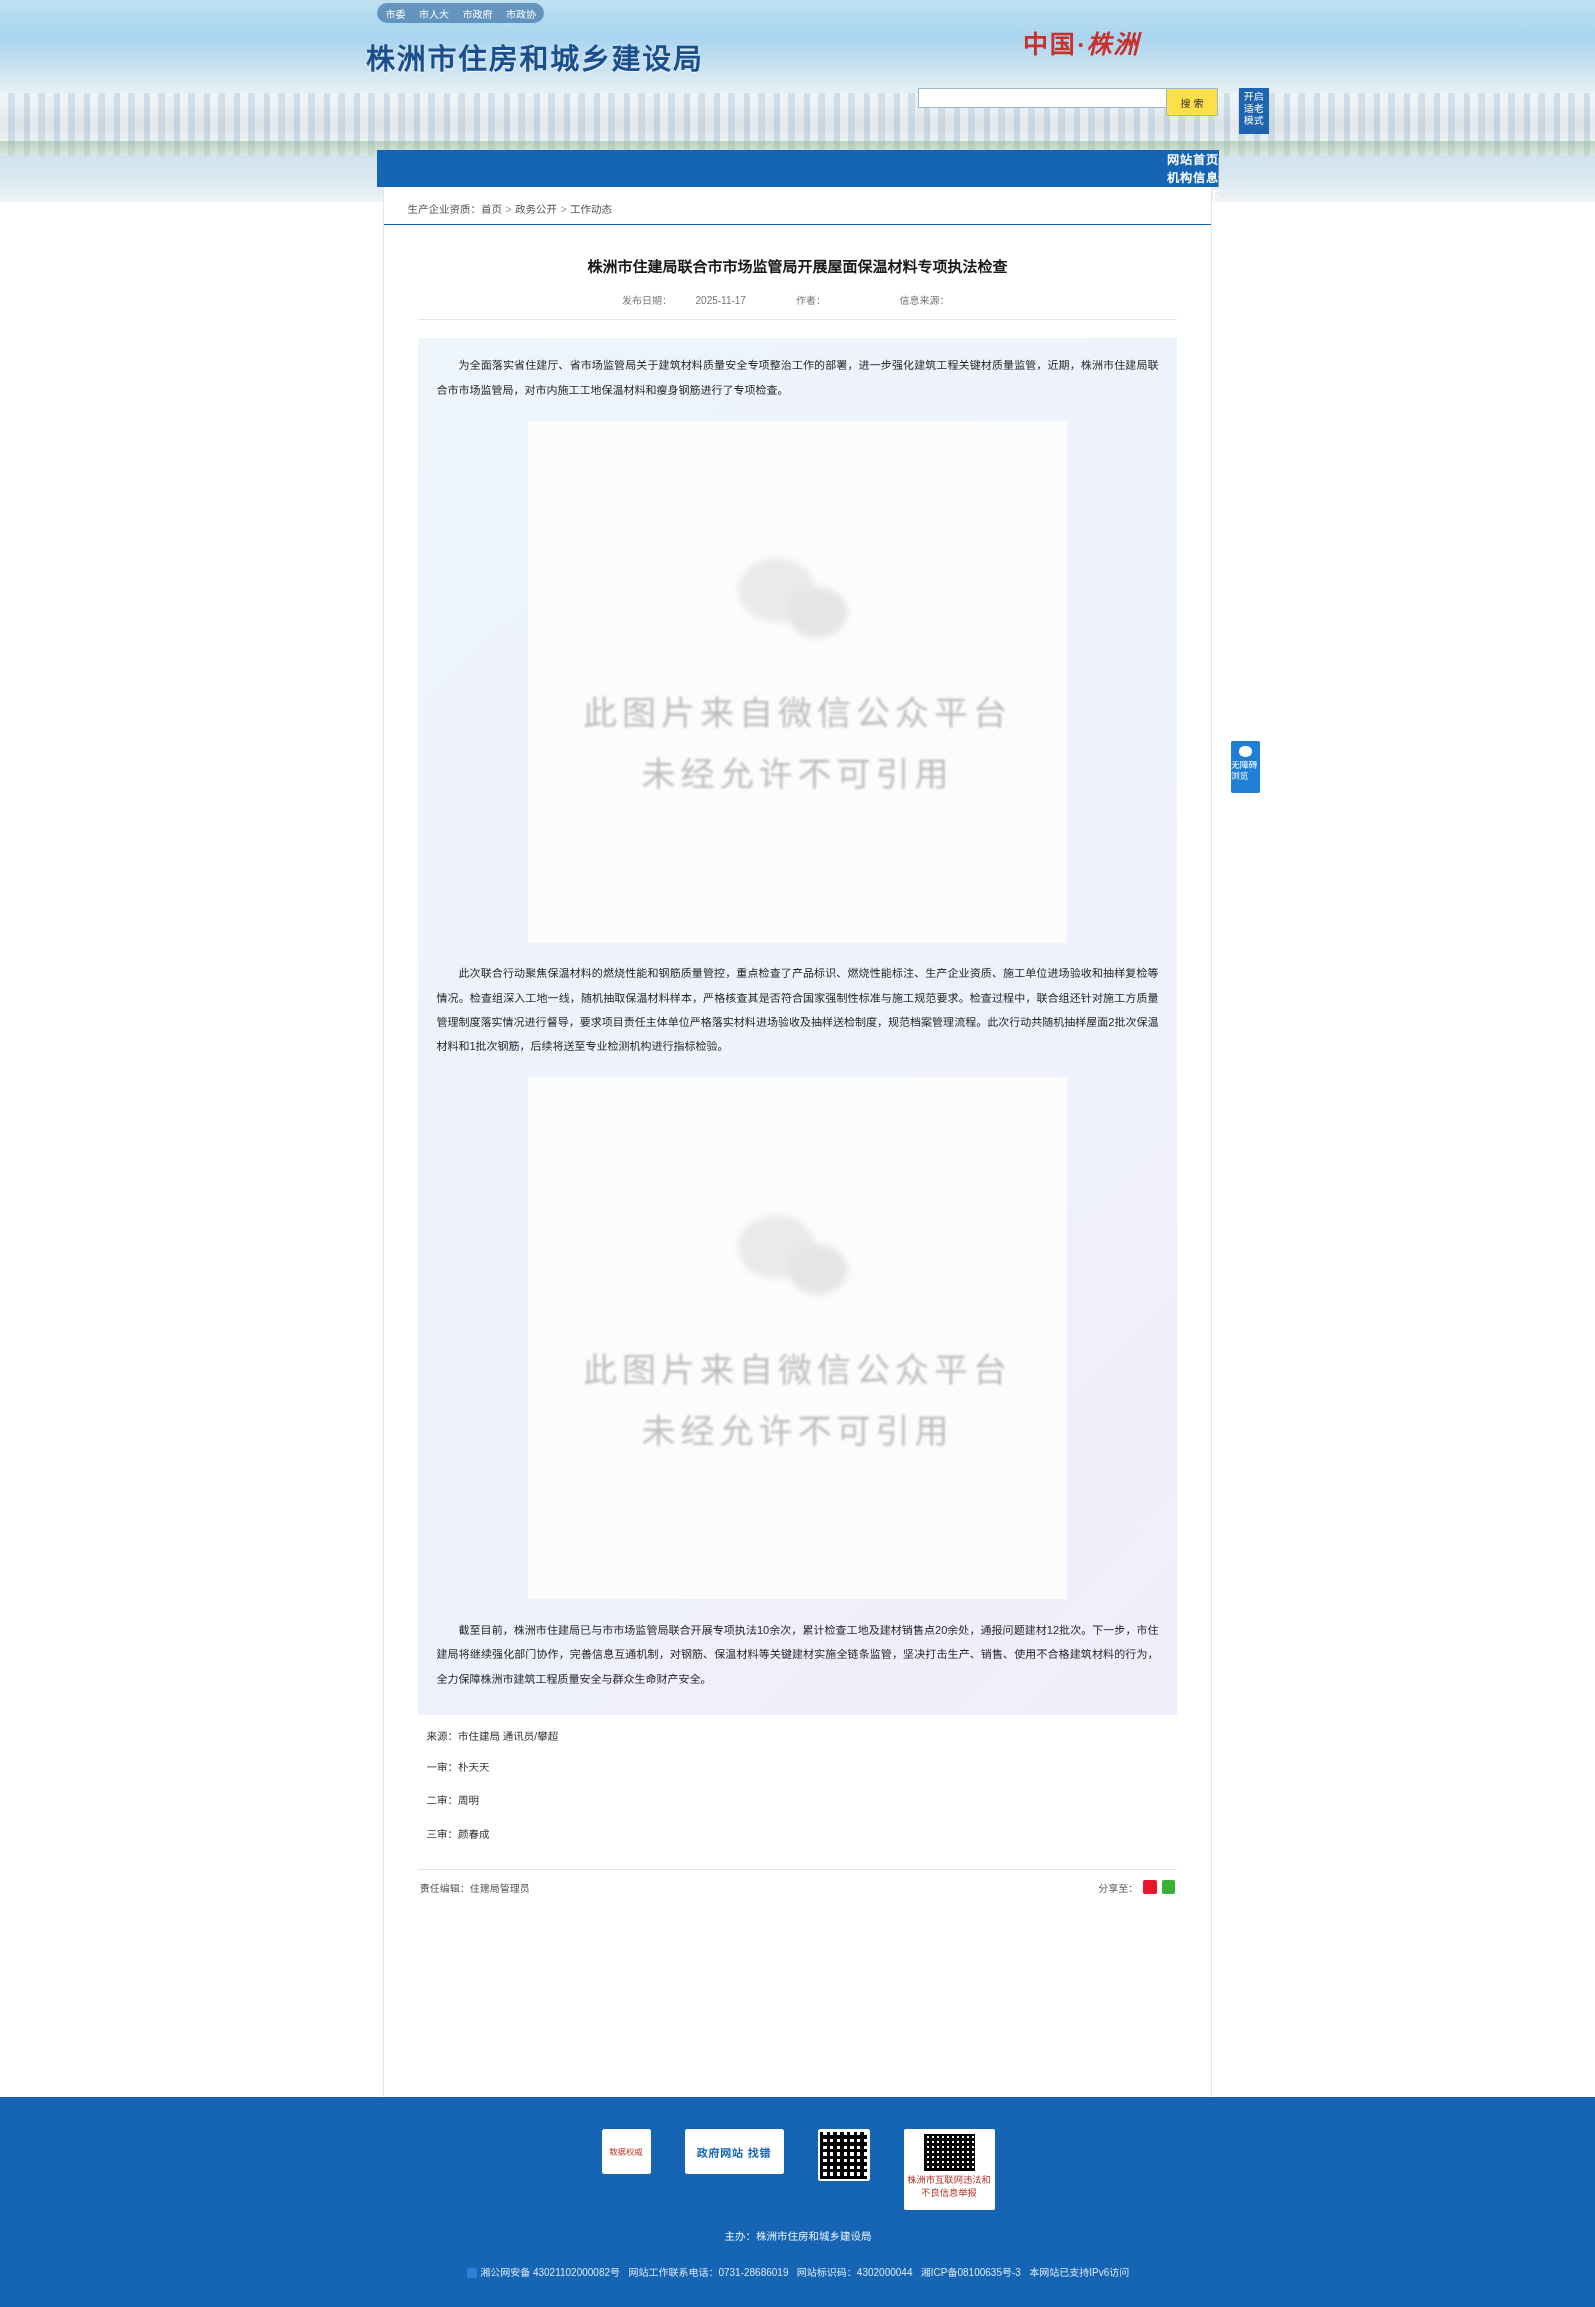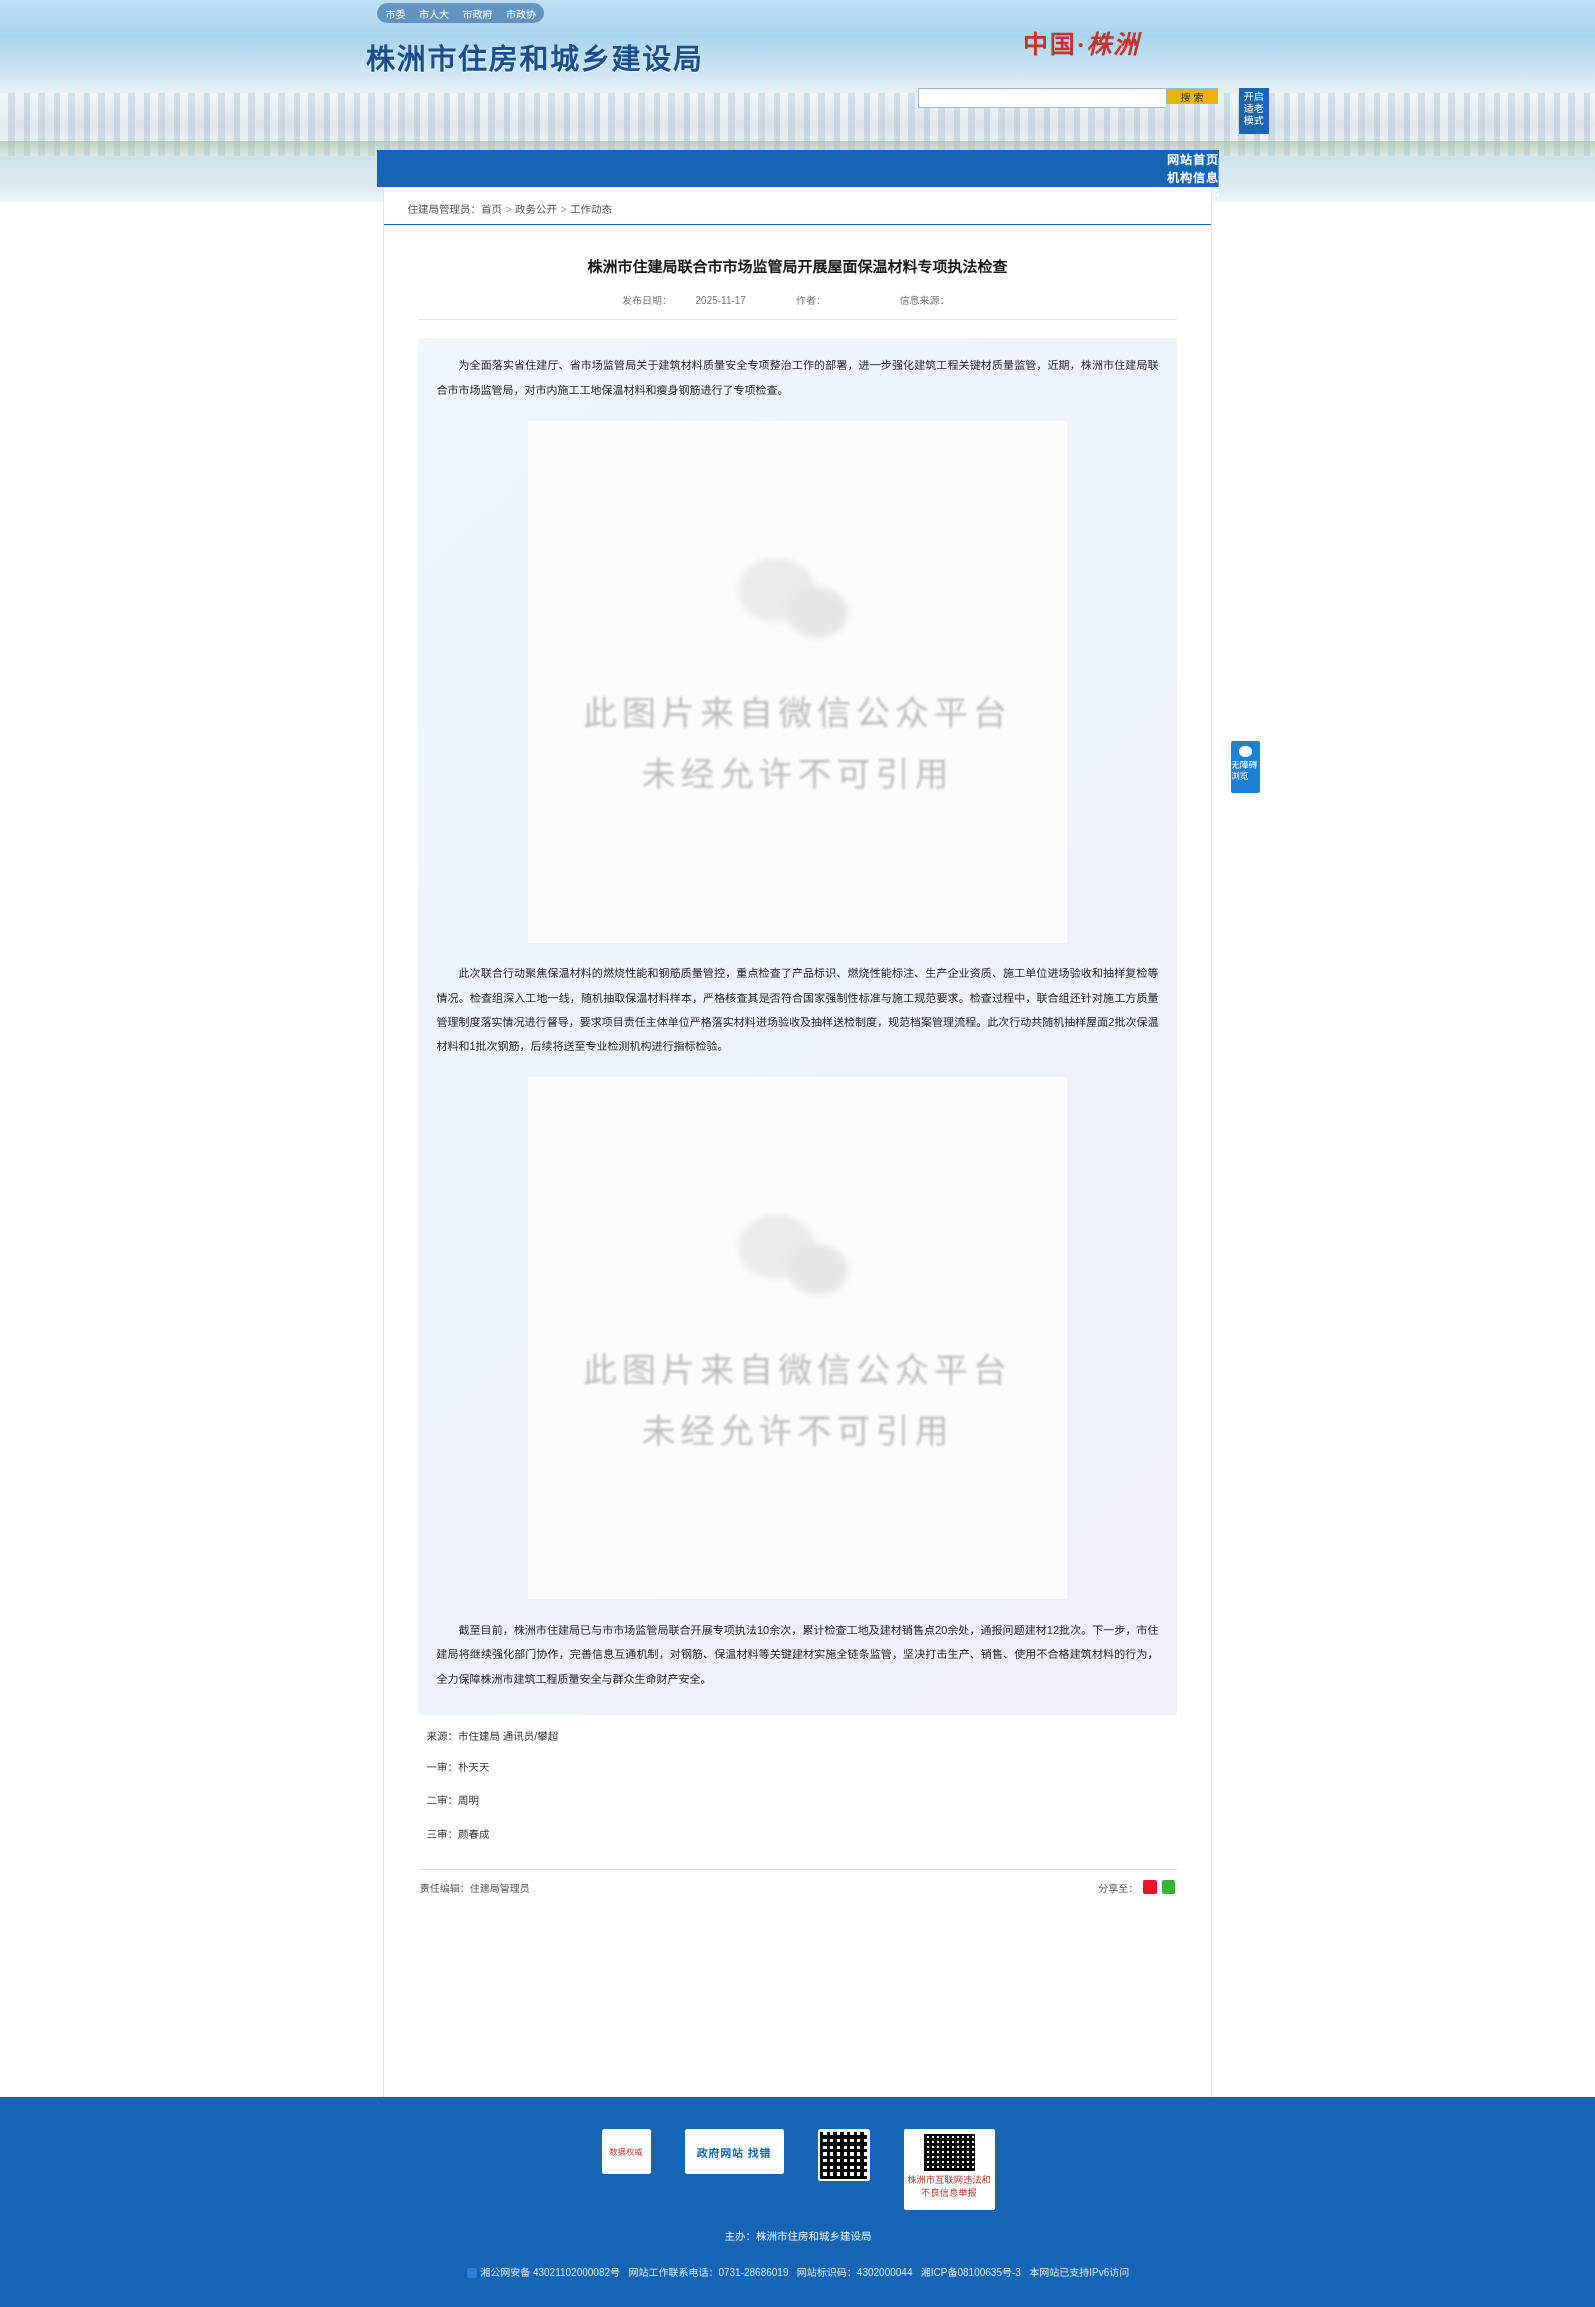--- a/index.html
+++ b/index.html
@@ -67,21 +67,21 @@
   .searchbar{
     position:absolute;left:918px;top:88px;
     display:flex;align-items:stretch;height:20px;
   }
   .searchbar input{
     width:248px;height:20px;border:0.8px solid #9cb8cc;border-right:none;
     background:#fff;font-size:10px;padding:0 5px;box-sizing:border-box;
     outline:none;
   }
   .searchbar .btn{
-    width:52px;height:16px;background:#eab308;border:0.8px solid #9cb8cc;
+    width:52px;height:28px;background:#fde047;border:0.8px solid #9cb8cc;
     font-size:10px;color:#333;display:flex;align-items:center;justify-content:center;
     cursor:pointer;box-sizing:border-box;
   }
   .elder{
     position:absolute;left:1239px;top:88px;width:29.5px;height:46px;
     background:#1f64ae;color:#fff;font-size:10px;line-height:11.8px;
     text-align:center;padding:3.4px 2.5px;box-sizing:border-box;cursor:pointer;
   }
 
   
@@ -241,21 +241,21 @@
       <div class="item">办事服务</div>
       <div class="item">政民互动</div>
       <div class="item">业务信息</div>
       <div class="item">依法行政公示平台</div>
     </div>
   </div>
 
   <div class="content">
 
     <div class="crumb">
-      <span>住建局管理员：</span><a>首页</a><span class="sep">&gt;</span><a>政务公开</a><span class="sep">&gt;</span><a>工作动态</a>
+      <span>生产企业资质：</span><a>首页</a><span class="sep">&gt;</span><a>政务公开</a><span class="sep">&gt;</span><a>工作动态</a>
     </div>
 
     <div class="article">
       <div class="art-title">株洲市住建局联合市市场监管局开展屋面保温材料专项执法检查</div>
 
       <div class="art-meta">
         <span><span>发布日期：</span><span>2025-11-17</span></span>
         <span><span>作者：</span><span></span></span>
         <span><span>信息来源：</span><span></span></span>
       </div>

